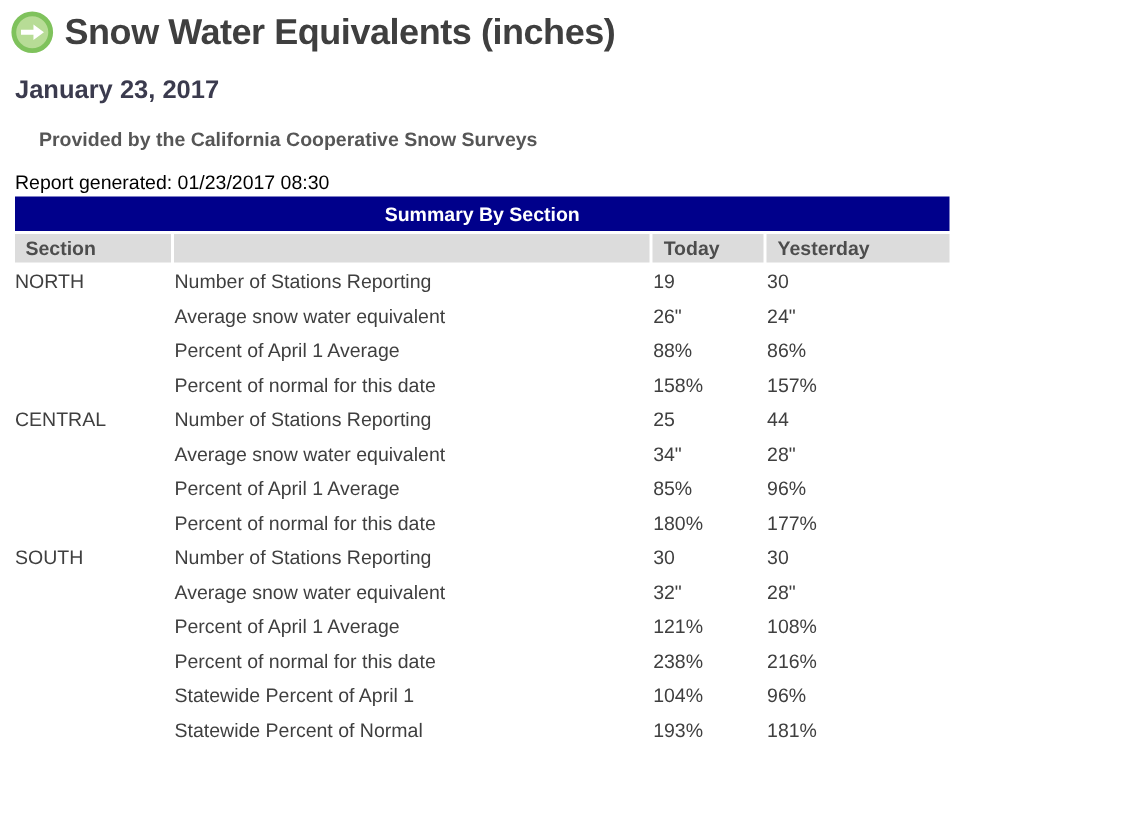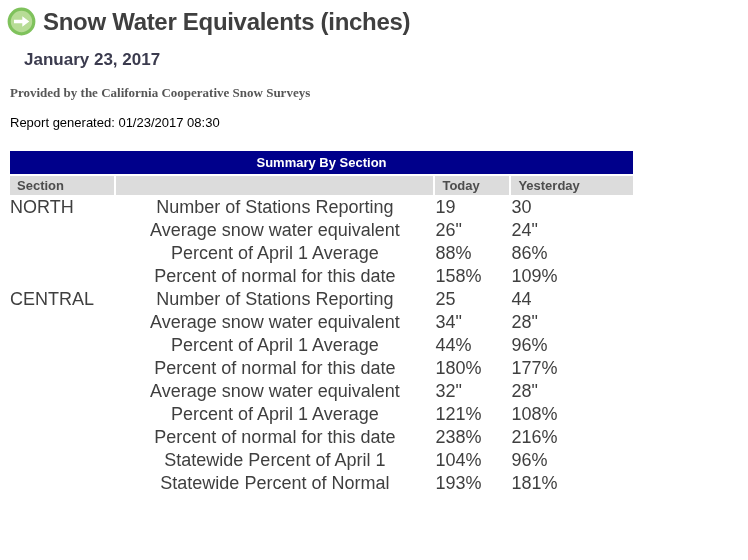--- a/index.html
+++ b/index.html
@@ -21,40 +21,39 @@
   }
   .go-icon { width: 29px; height: 29px; display: block; flex: 0 0 auto; }
   .page-title {
     font-size: 24px;
     font-weight: 700;
     color: #3f3f3f;
     letter-spacing: -0.3px;
   }
 
   .report-date {
-    margin: 14px 0 0 24px;
+    margin: 14px 0 0 10px;
     font-size: 17px;
     font-weight: 700;
     color: #3b3b4e;
   }
   .provider-line {
-    margin: 15px 0 0 10px;
+    margin: 15px 0 0 26px;
     font-size: 13px;
     font-weight: 700;
     color: #565656;
-    font-family: Liberation Serif, serif;
   }
   .generated-line {
     margin: 14px 0 0 10px;
     font-size: 13px;
     color: #000000;
   }
 
   table.swe {
-    margin: 19px 0 0 8px;
+    margin: 0 0 0 8px;
     border-collapse: separate;
     border-spacing: 2px;
     width: 627px;
     table-layout: fixed;
   }
   col.c-section   { width: 103px; }
   col.c-metric    { width: 313px; }
   col.c-today     { width: 73px;  }
   col.c-yesterday { width: 120px; }
 
@@ -70,29 +69,29 @@
   tr.colhead td {
     background: #dcdcdc;
     color: #4d4d4d;
     font-size: 13px;
     font-weight: 700;
     height: 19px;
     padding: 0 4px 0 7px;
     vertical-align: middle;
   }
   tr.datarow td {
-    font-size: 18px;
+    font-size: 13px;
     color: #3f3f3f;
     height: 21px;
     vertical-align: middle;
     padding: 0;
     background: #ffffff;
   }
   td.cell-section { padding-left: 7px; }
-  td.cell-metric  { padding-left: 16px; text-align: center; }
+  td.cell-metric  { padding-left: 16px; }
   td.cell-val     { text-align: left; padding-right: 8px; }
 </style>
 </head>
 <body>
 
 <div class="page">
 
   <div class="masthead">
     <svg class="go-icon" viewBox="0 0 29 29" xmlns="http://www.w3.org/2000/svg">
       <circle cx="14.5" cy="14.5" r="12.3" fill="#b7dc96" stroke="#7fc25c" stroke-width="3.2"></circle>
@@ -138,49 +137,55 @@
       <tr class="datarow">
         <td class="cell-section"></td>
         <td class="cell-metric">Percent of April 1 Average</td>
         <td class="cell-val">88%</td>
         <td class="cell-val">86%</td>
       </tr>
       <tr class="datarow">
         <td class="cell-section"></td>
         <td class="cell-metric">Percent of normal for this date</td>
         <td class="cell-val">158%</td>
-        <td class="cell-val">109%</td>
+        <td class="cell-val">157%</td>
       </tr>
 
       <tr class="datarow">
         <td class="cell-section">CENTRAL</td>
         <td class="cell-metric">Number of Stations Reporting</td>
         <td class="cell-val">25</td>
         <td class="cell-val">44</td>
       </tr>
       <tr class="datarow">
         <td class="cell-section"></td>
         <td class="cell-metric">Average snow water equivalent</td>
         <td class="cell-val">34"</td>
         <td class="cell-val">28"</td>
       </tr>
       <tr class="datarow">
         <td class="cell-section"></td>
         <td class="cell-metric">Percent of April 1 Average</td>
-        <td class="cell-val">44%</td>
+        <td class="cell-val">85%</td>
         <td class="cell-val">96%</td>
       </tr>
       <tr class="datarow">
         <td class="cell-section"></td>
         <td class="cell-metric">Percent of normal for this date</td>
         <td class="cell-val">180%</td>
         <td class="cell-val">177%</td>
       </tr>
 
       <tr class="datarow">
+        <td class="cell-section">SOUTH</td>
+        <td class="cell-metric">Number of Stations Reporting</td>
+        <td class="cell-val">30</td>
+        <td class="cell-val">30</td>
+      </tr>
+      <tr class="datarow">
         <td class="cell-section"></td>
         <td class="cell-metric">Average snow water equivalent</td>
         <td class="cell-val">32"</td>
         <td class="cell-val">28"</td>
       </tr>
       <tr class="datarow">
         <td class="cell-section"></td>
         <td class="cell-metric">Percent of April 1 Average</td>
         <td class="cell-val">121%</td>
         <td class="cell-val">108%</td>

